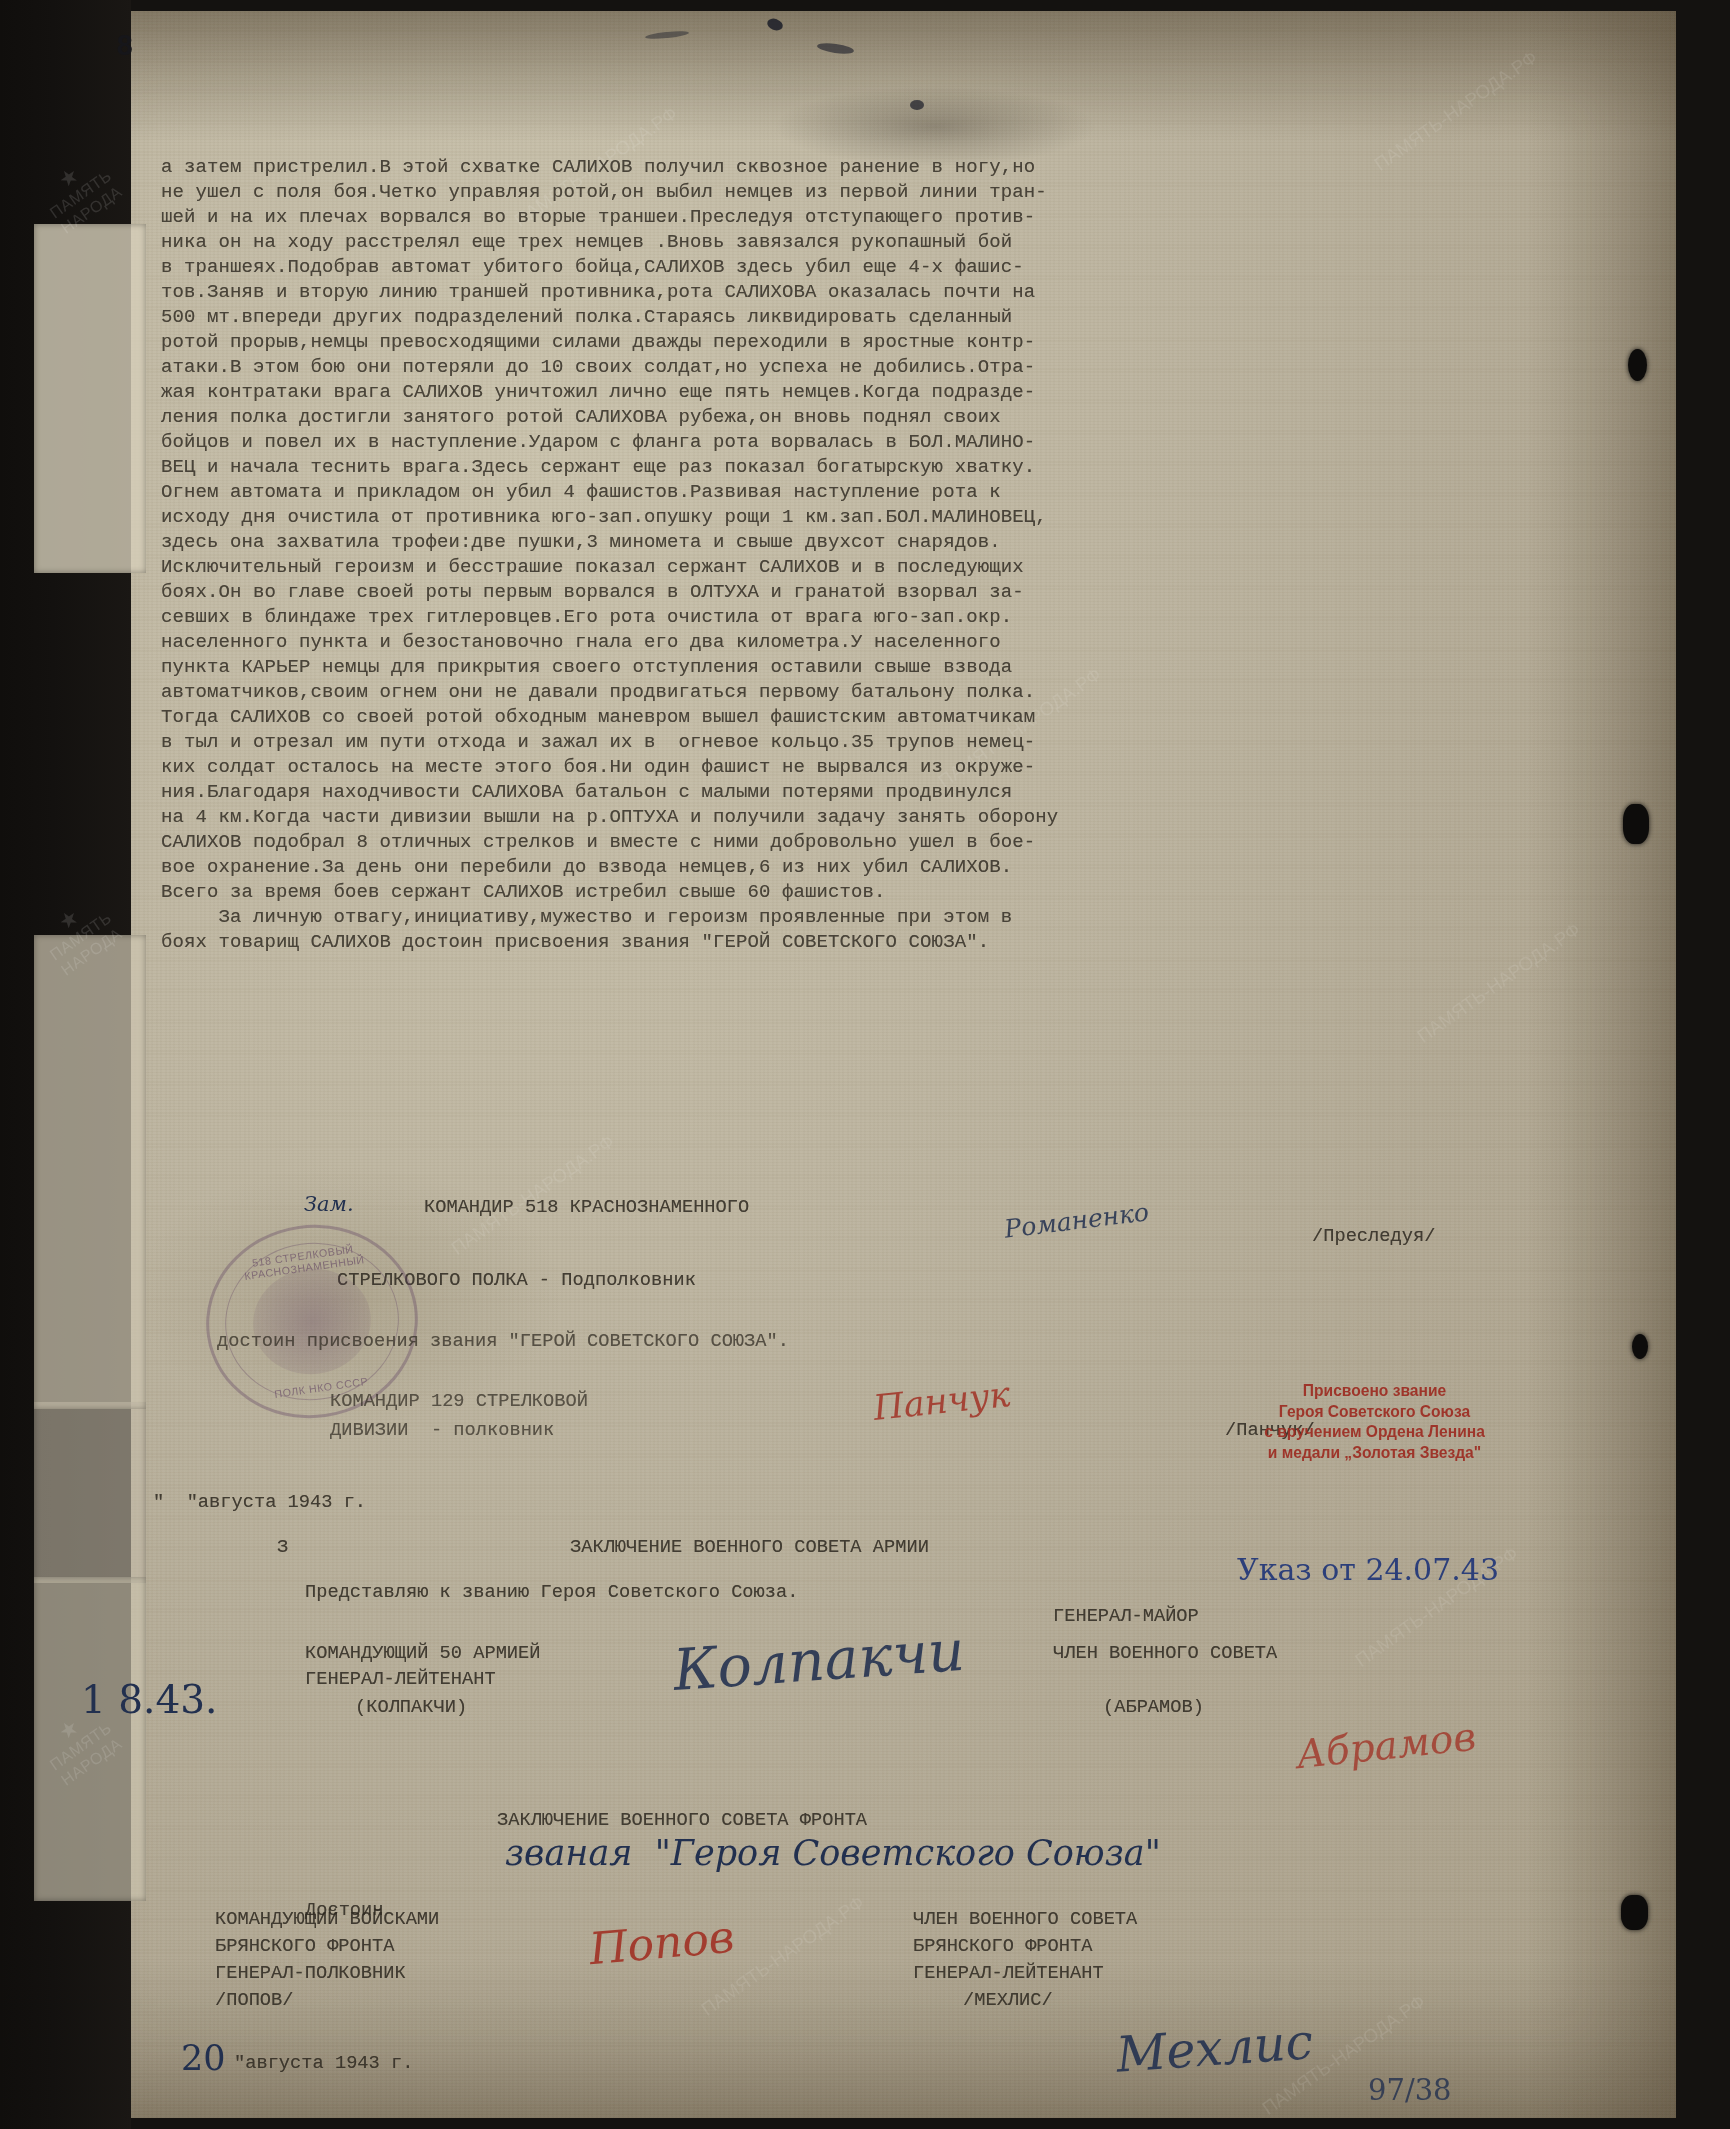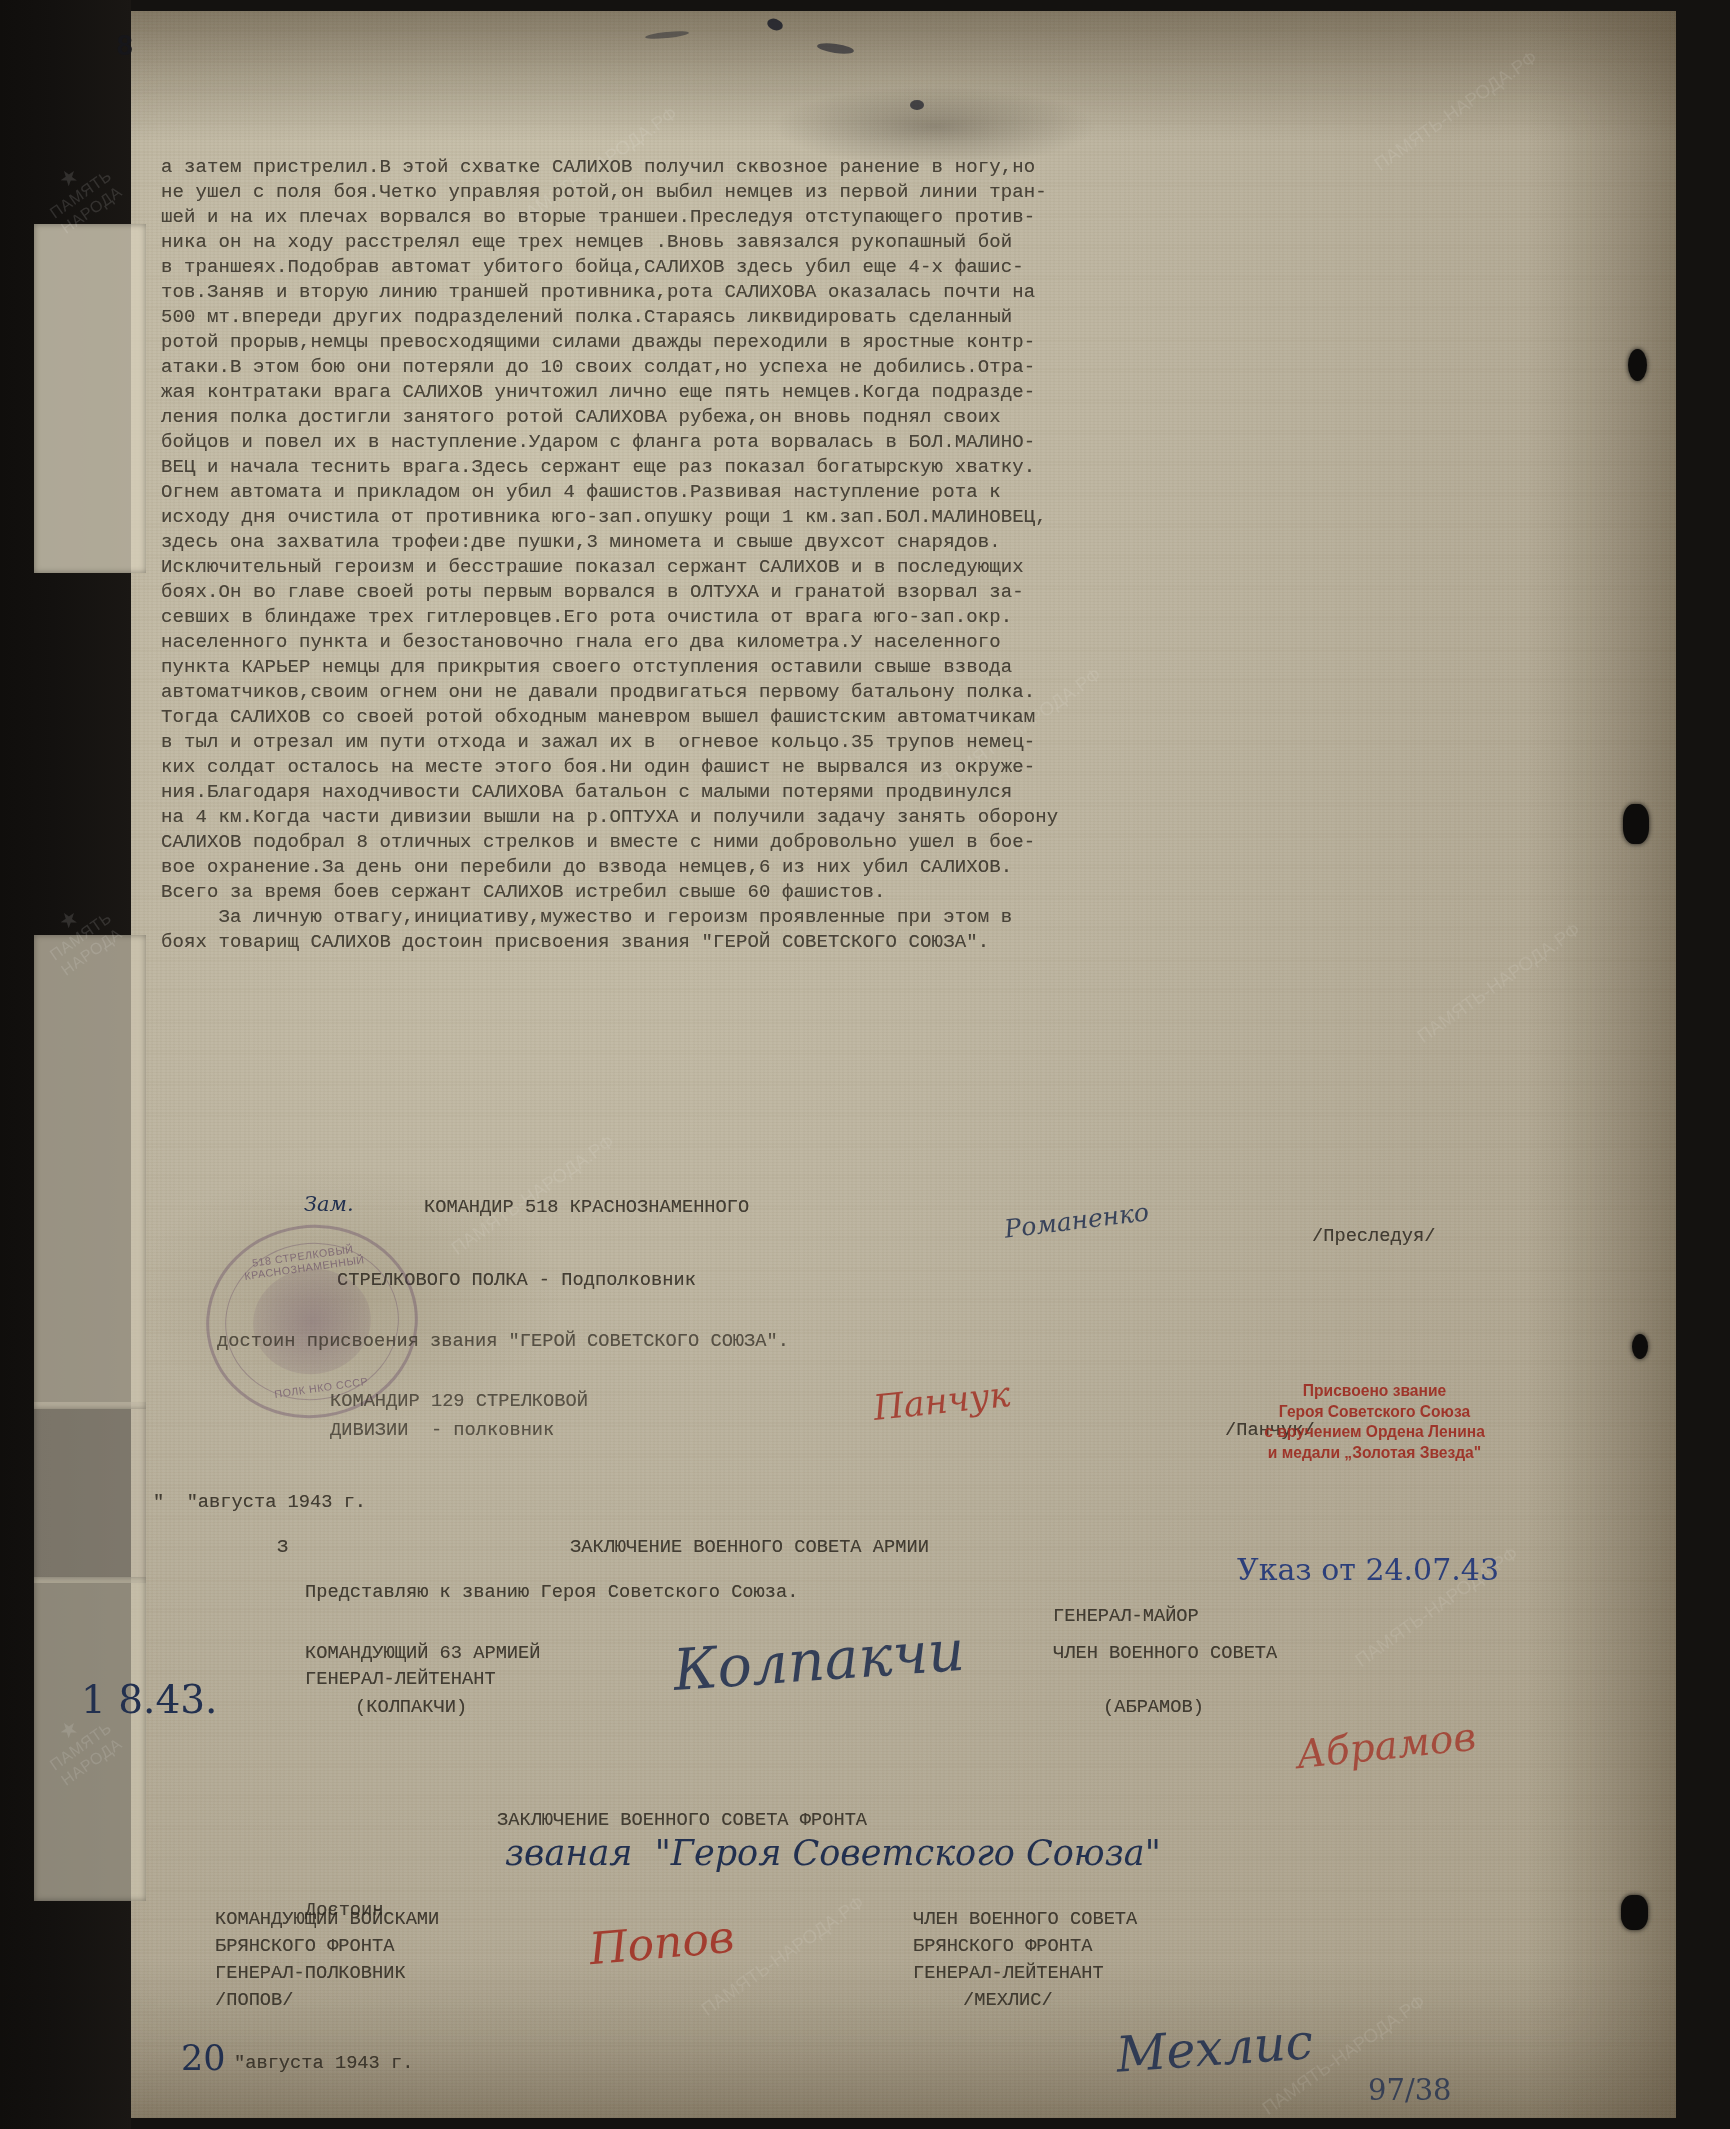--- a/index.html
+++ b/index.html
@@ -301,21 +301,21 @@
   <div>Героя Советского Союза</div>
   <div>с вручением Ордена Ленина</div>
   <div>и медали „Золотая Звезда"</div>
 </div>
 <div class="hand hand-blue" style="left:1237px; top:1552px; font-size:30px; font-style:normal;">Указ от 24.07.43</div>
 
 <div class="typed sig-block" style="left:277px; top:1535px;">З</div>
 <div class="typed sig-block" style="left:570px; top:1535px;">ЗАКЛЮЧЕНИЕ ВОЕННОГО СОВЕТА АРМИИ</div>
 <div class="typed sig-block" style="left:305px; top:1580px;">Представляю к званию Героя Советского Союза.</div>
 
-<div class="typed sig-block" style="left:305px; top:1641px;">КОМАНДУЮЩИЙ 63 АРМИЕЙ</div>
+<div class="typed sig-block" style="left:305px; top:1641px;">КОМАНДУЮЩИЙ 50 АРМИЕЙ</div>
 <div class="typed sig-block" style="left:305px; top:1667px;">ГЕНЕРАЛ-ЛЕЙТЕНАНТ</div>
 <div class="typed sig-block" style="left:355px; top:1695px;">(КОЛПАКЧИ)</div>
 
 <div class="typed sig-block" style="left:1053px; top:1641px;">ЧЛЕН ВОЕННОГО СОВЕТА</div>
 <div class="typed sig-block" style="left:1053px; top:1604px;text-align:center;">ГЕНЕРАЛ-МАЙОР</div>
 <div class="typed sig-block" style="left:1103px; top:1695px;">(АБРАМОВ)</div>
 
 <div class="hand hand-dark" style="left:673px; top:1627px; font-size:57px; transform:rotate(-4deg); opacity:.88;">Колпакчи</div>
 <div class="hand hand-red" style="left:1296px; top:1723px; font-size:39px; transform:rotate(-6deg); opacity:.72;">Абрамов</div>
 <div class="hand hand-dark" style="left:81px; top:1677px; font-size:39px; font-style:normal;">1 8.43.</div>

